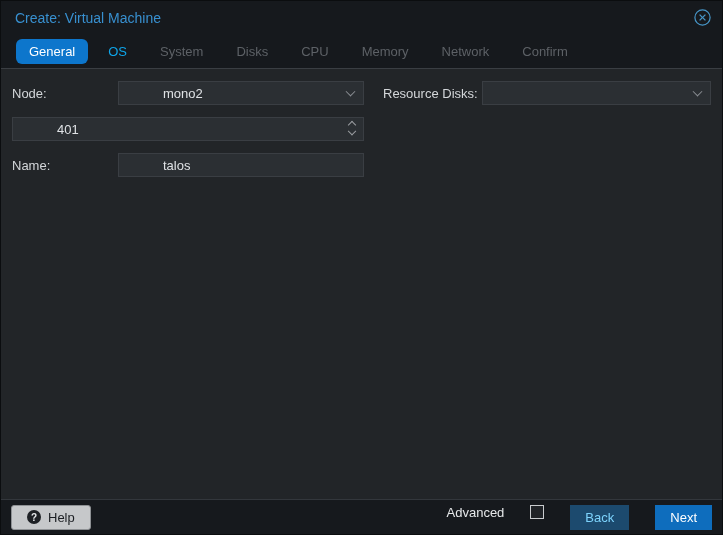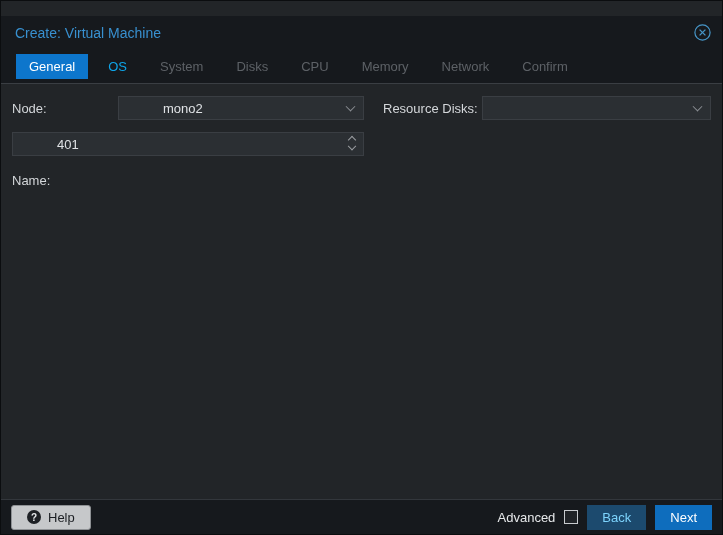--- a/index.html
+++ b/index.html
@@ -13,40 +13,40 @@
     display:flex; flex-direction:column;
     overflow:hidden;
   }
 
   
   .titlebar {
     height:33px; flex:0 0 33px;
     background:#16191d;
     display:flex; align-items:center; justify-content:space-between;
     padding:0 11px 0 14px;
-    margin-top:15px;
   }
   .title { color:#3890d0; font-size:14px; }
   .close-btn { width:18px; height:18px; display:flex; align-items:center; justify-content:center; cursor:pointer; }
 
   
   .tabstrip {
     height:35px; flex:0 0 35px;
     background:#16191d;
     border-bottom:1px solid #3a3e43;
     display:flex; align-items:flex-end;
     padding:0 0 4px 15px;
     gap:7px;
   }
   .tab {
     font-size:13px;
     padding:5px 13px;
     color:#5d6166;
     white-space:nowrap;
     cursor:default;
+    border-radius:6px;
   }
   .tab.active { background:#0d76cc; color:#ffffff; cursor:pointer; }
   .tab.enabled { color:#0ea5e9; cursor:pointer; }
 
   
   .content {
     flex:1 1 auto;
     background:#222528;
     padding:12px 11px;
     display:flex; align-items:flex-start;
@@ -112,21 +112,21 @@
     height:25px; padding:0 15px;
     font-size:13px; color:#1b1e22;
     cursor:pointer; font-family:inherit;
   }
   .help-icon {
     width:14px; height:14px; border-radius:50%;
     background:#1e2125; color:#e6e8ea;
     font-size:10px; font-weight:bold;
     display:flex; align-items:center; justify-content:center;
   }
-  .footer-right { display:flex; align-items:center; gap:9px; }
+  .footer-right { display:flex; gap:26px; }
   .advanced-label { font-size:13px; color:#e6e8ea; }
   .advanced-checkbox {
     width:14px; height:14px;
     border:1px solid #c8cbce;
     background:#202327;
     cursor:pointer;
   }
   .btn {
     height:25px; min-width:55px;
     border:none; font-size:13px; font-family:inherit;
@@ -178,20 +178,23 @@
           <input type="text" value="401" style="">
           <span class="spinner">
             <span class="spin-up"></span>
             <span class="spin-down"></span>
           </span>
         </div>
       </div>
 
       <div class="form-row">
         <span class="form-label">Name:</span>
+        <div class="field plain">
+          <input type="text" value="talos" style="">
+        </div>
       </div>
     </div>
 
     <div class="col-right">
       <div class="form-row">
         <span class="form-label">Resource Disks:</span>
         <div class="field">
           <input type="text" value="" style="">
           <span class="chev"></span>
         </div>

